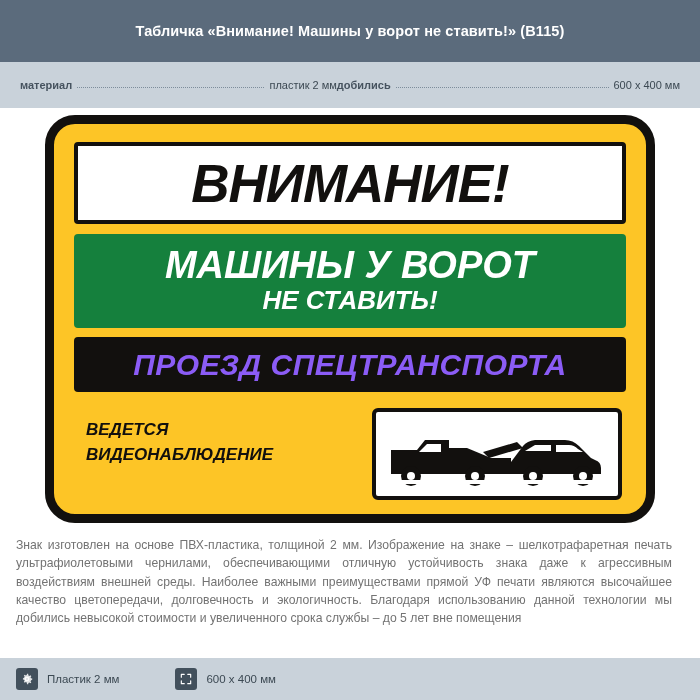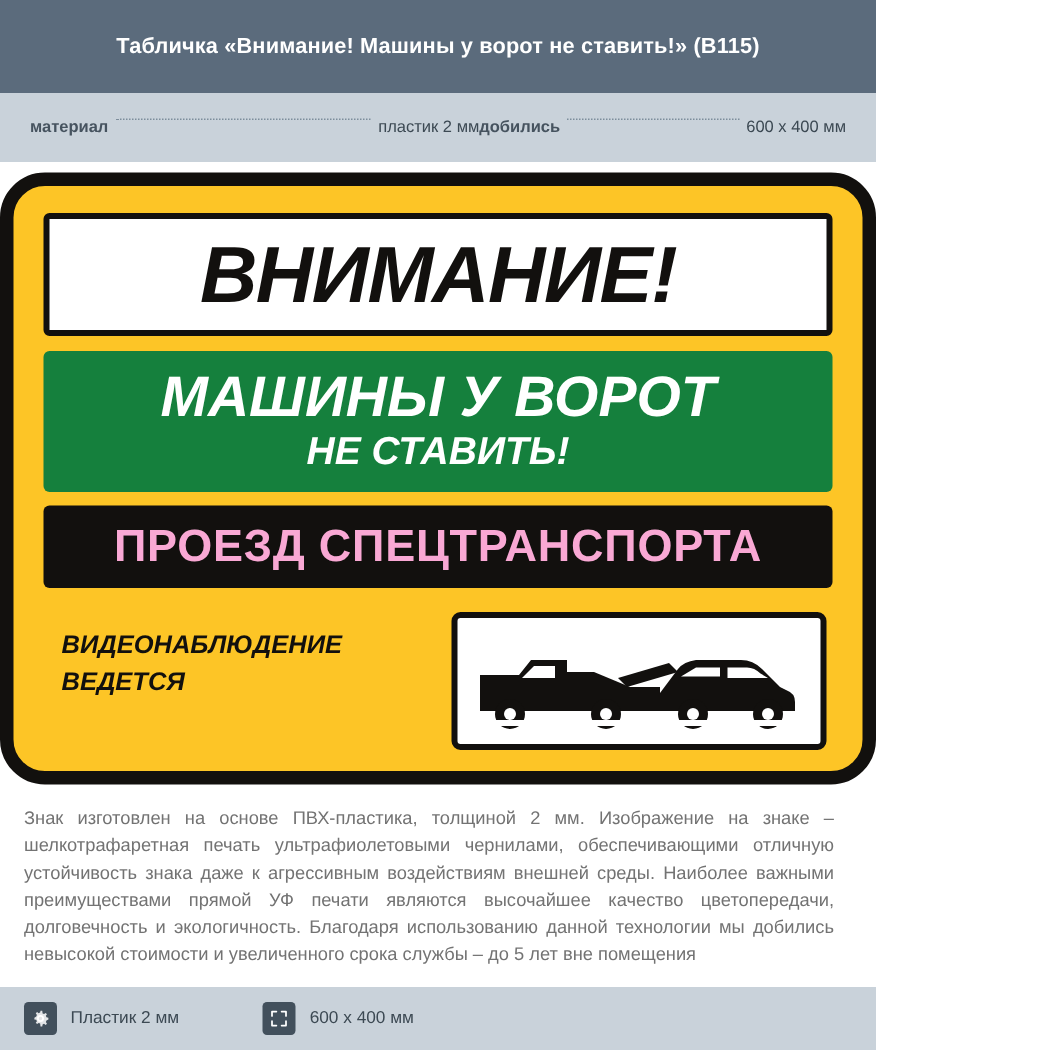--- a/index.html
+++ b/index.html
@@ -4,21 +4,21 @@
 <style>
   * { box-sizing: border-box; margin: 0; padding: 0; }
   html, body {
     width: 700px; height: 700px;
     font-family: "Liberation Sans", sans-serif;
     background: #ffffff;
     overflow: hidden;
   }
   .page {
     position: relative;
-    width: 584px; height: 700px;
+    width: 700px; height: 700px;
     background: #ffffff;
   }
   
   .header {
     height: 62px;
     background: #5b6b7c;
     display: flex;
     align-items: center;
     justify-content: center;
     padding: 0 24px;
@@ -35,21 +35,21 @@
     height: 46px;
     background: #c9d2da;
     display: flex;
     align-items: center;
     padding: 0 20px;
     font-size: 11px;
     color: #46535f;
   }
   .spec-group {
     display: flex;
-    align-items: flex-start;
+    align-items: flex-end;
     white-space: nowrap;
   }
   .spec-group.first { flex: 0 0 48%; }
   .spec-group.second { flex: 1; }
   .spec-label { font-weight: bold; color: #46535f; }
   .dots {
     flex: 1;
     border-bottom: 1px dotted #7d8d9b;
     margin: 0 5px 3px 5px;
     min-width: 18px;
@@ -119,21 +119,22 @@
     background: #12100e;
     border-radius: 4px;
     height: 56px;
     display: flex;
     align-items: center;
     justify-content: center;
   }
   .band-sub .txt {
     font-size: 30px;
     font-weight: bold;
-    color: #f9a8d4;
+    font-style: italic;
+    color: #8b5cf6;
     letter-spacing: .5px;
   }
   .bottom-row {
     flex: 1;
     display: flex;
     align-items: flex-start;
     justify-content: space-between;
     padding-top: 16px;
   }
   .video-text {
@@ -223,22 +224,22 @@
         <div class="l1">МАШИНЫ У ВОРОТ</div>
         <div class="l2">НЕ СТАВИТЬ!</div>
       </div>
 
       <div class="band-sub">
         <div class="txt">ПРОЕЗД СПЕЦТРАНСПОРТА</div>
       </div>
 
       <div class="bottom-row">
         <div class="video-text">
+          <div>ВЕДЕТСЯ</div>
           <div>ВИДЕОНАБЛЮДЕНИЕ</div>
-          <div>ВЕДЕТСЯ</div>
         </div>
         <div class="tow-box">
           <svg width="228" height="72" viewBox="0 0 228 72">
 
             <g fill="#12100e">
               <path d="M128 44 L140 28 Q144 23 152 22 L182 22 Q190 22 196 28 L208 40 L212 42 Q218 44 218 50 L218 56 L128 56 Z"></path>
             </g>
             <path d="M142 33 L152 27 L168 27 L168 33 Z" fill="#ffffff"></path>
             <path d="M173 27 L186 27 Q191 27 195 31 L200 34 L173 34 Z" fill="#ffffff"></path>
 

